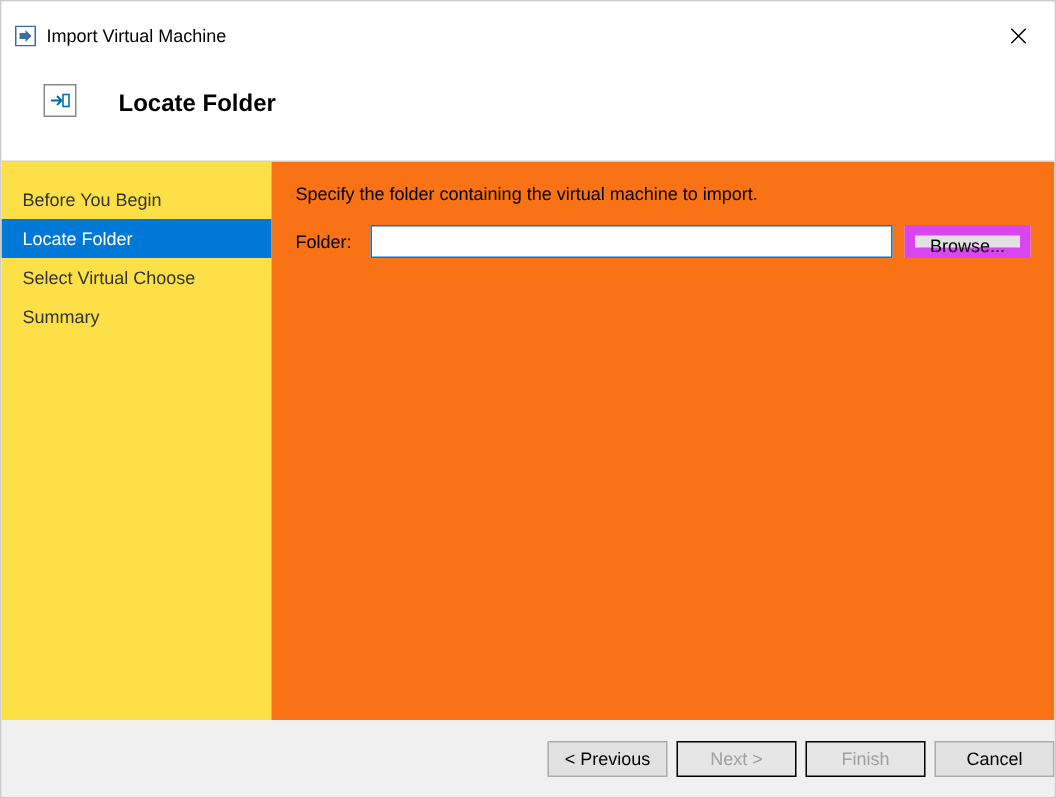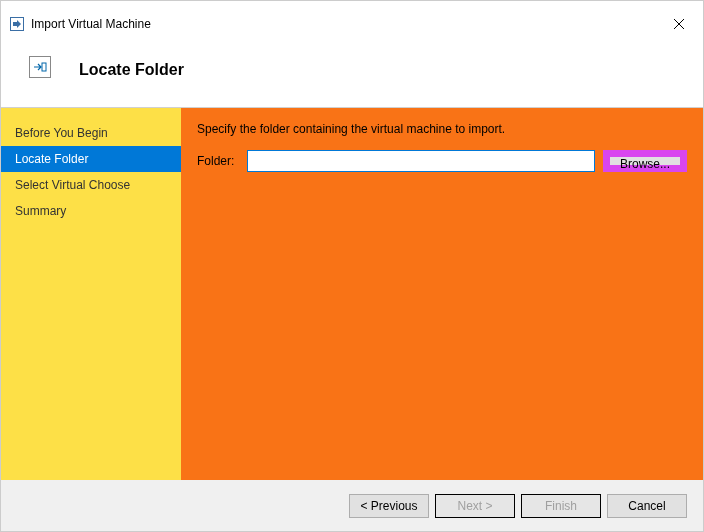--- a/index.html
+++ b/index.html
@@ -121,21 +121,20 @@
       background: #e1e1e1;
       border: 7px solid #d946ef;
       cursor: pointer;
     }
     .footer {
       height: 52px;
       background: #f0f0f0;
       display: flex;
       align-items: center;
       justify-content: flex-end;
-      padding-right: 16px;
       gap: 6px;
       border-top: 0;
     }
     .wiz-btn {
       height: 24px;
       min-width: 80px;
       padding: 0 10px;
       font-size: 12px;
       background: #e1e1e1;
       border: 1px solid #adadad;

